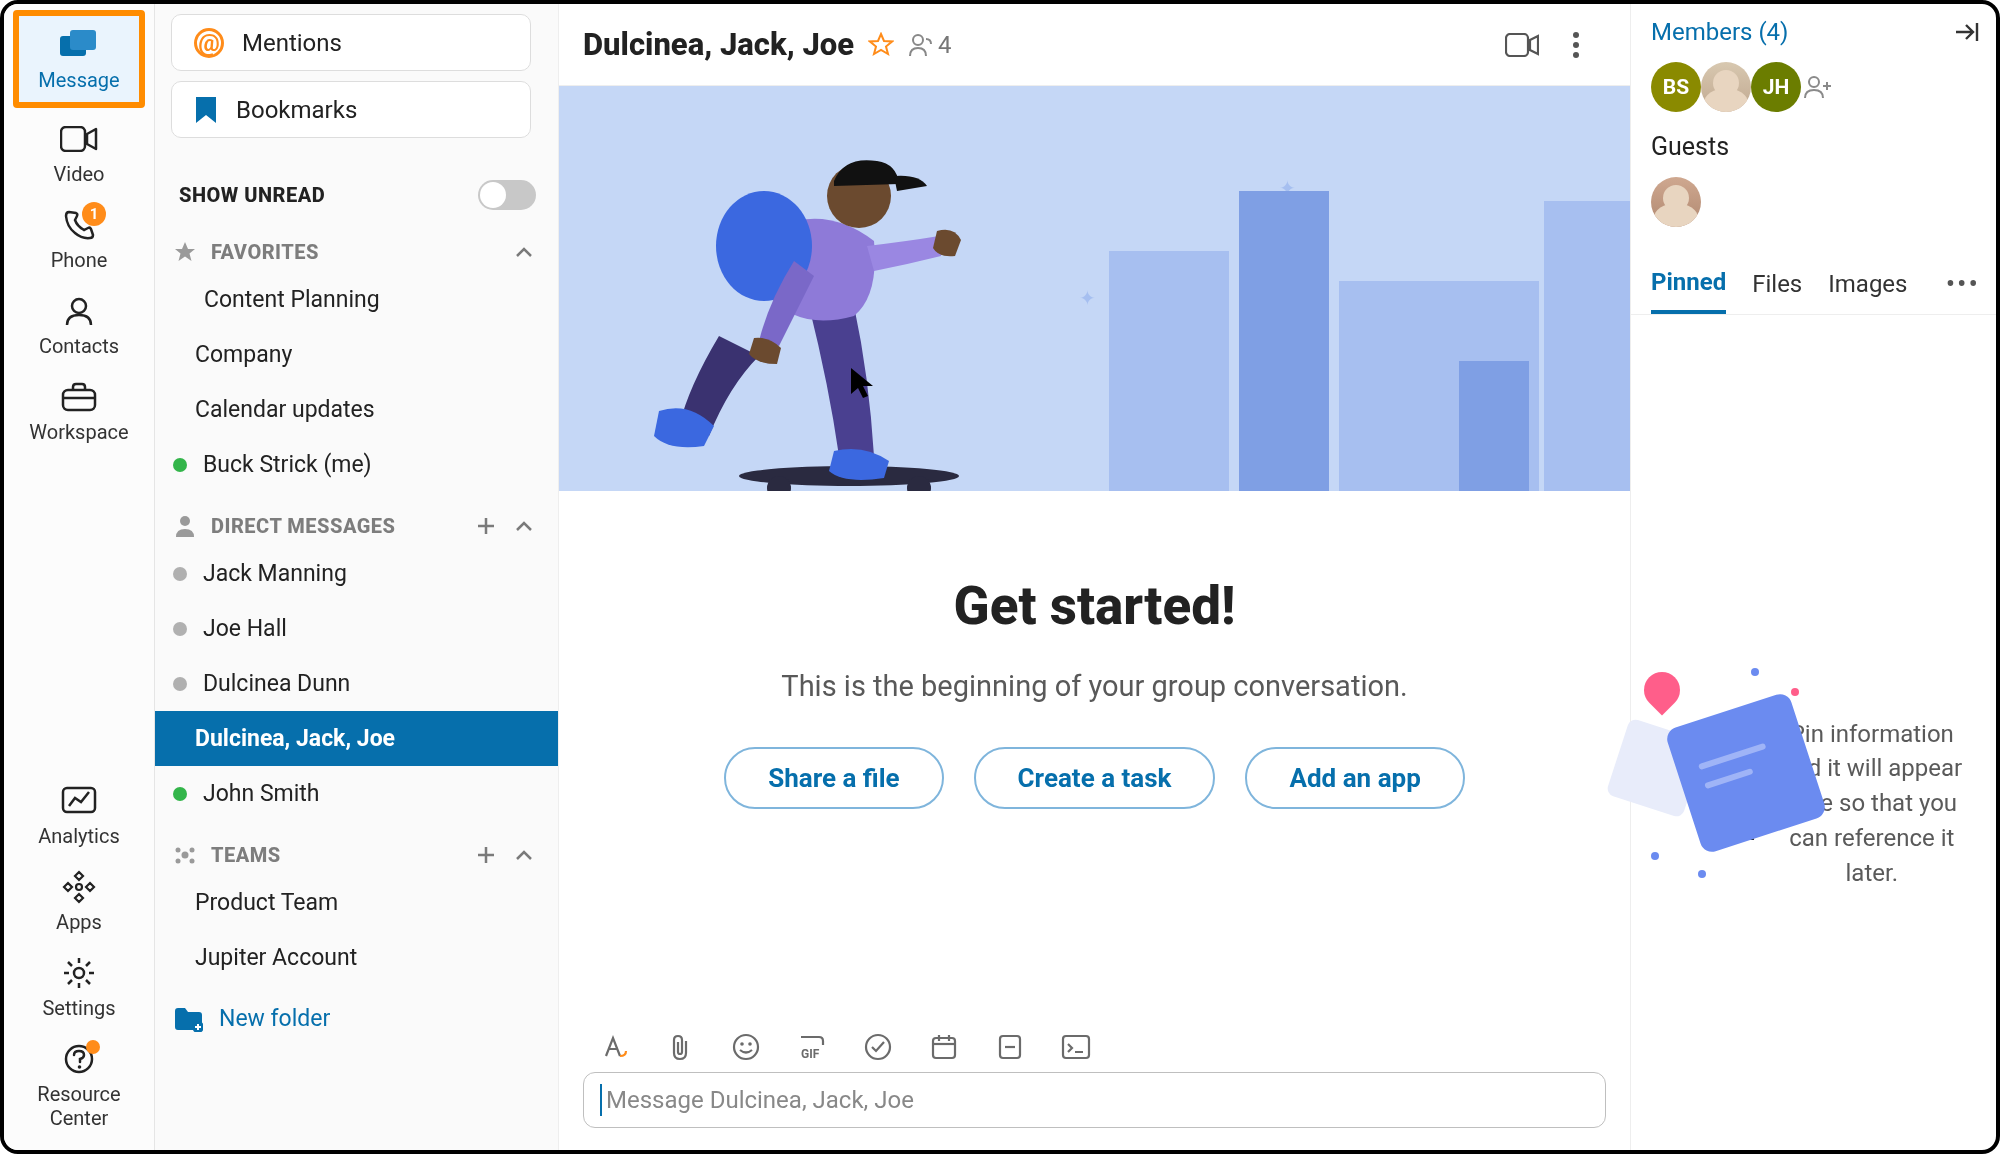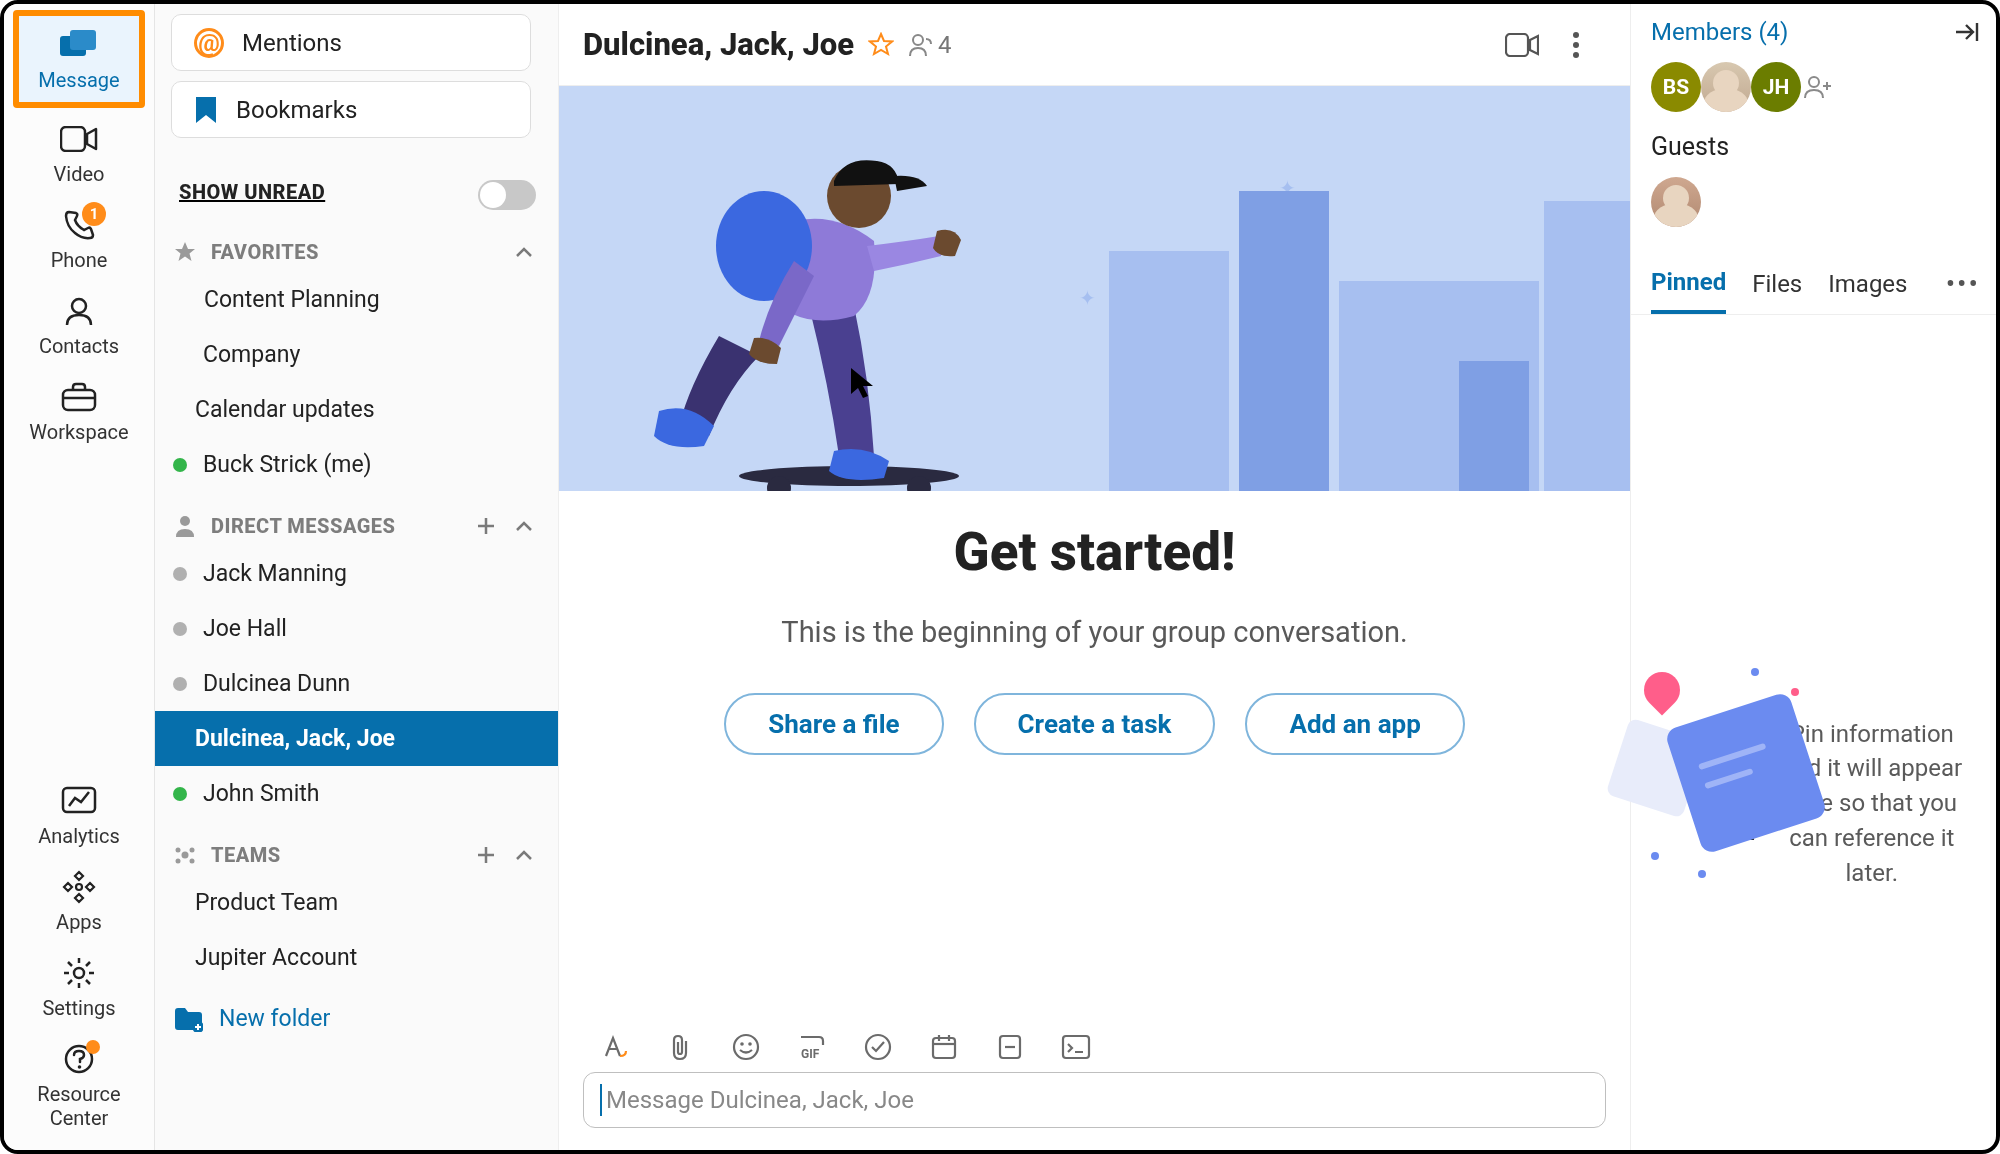--- a/index.html
+++ b/index.html
@@ -12,21 +12,21 @@
 .rail-item.active { background:#eaf4fd; border:6px solid #ff8c00; border-radius:4px; color:#066fac; margin:2px; width:132px; }
 .rail-item .ic { width:40px; height:34px; display:flex; align-items:center; justify-content:center; margin-bottom:6px; }
 .rail-item .badge { position:absolute; top:6px; right:38px; background:#ff8c1a; color:#fff; font-size:15px; font-weight:700; width:24px; height:24px; border-radius:50%; display:flex; align-items:center; justify-content:center; }
 .rail-item .dot { position:absolute; top:10px; right:44px; width:14px; height:14px; background:#ff8c1a; border-radius:50%; }
 .rail-spacer { flex:1; }
 
 
 .list { width:404px; background:#fafafa; border-right:1px solid #eee; display:flex; flex-direction:column; padding:10px 16px 0 16px; overflow:hidden; }
 .pill { width:360px; height:57px; background:#fff; border:1px solid #ddd; border-radius:10px; display:flex; align-items:center; gap:18px; padding:0 22px; font-size:24px; color:#222; margin-bottom:10px; cursor:pointer; }
 .pill.mentions .at { width:30px; height:30px; border:3.5px solid #ff8c1a; border-radius:50%; position:relative; display:flex; align-items:center; justify-content:center; color:#ff8c1a; font-size:24px; font-weight:700; }
-.show-unread { display:flex; justify-content:space-between; padding:8px 6px 8px 8px; margin-top:24px;text-decoration:underline; }
+.show-unread { display:flex; align-items:center; justify-content:space-between; padding:8px 6px 8px 8px; margin-top:24px; }
 .show-unread span { font-size:20px; font-weight:800; color:#222; letter-spacing:.5px; }
 .toggle { width:58px; height:30px; background:#c8c8c8; border-radius:30px; position:relative; }
 .toggle::after { content:""; position:absolute; width:26px; height:26px; background:#fff; border-radius:50%; top:2px; left:2px; }
 
 .section-head { display:flex; align-items:center; gap:14px; padding:22px 6px 8px 2px; color:#7d7d7d; }
 .section-head .t { font-size:20px; font-weight:800; letter-spacing:.5px; flex:1; }
 .section-head .ic { width:24px; height:24px; display:flex; align-items:center; justify-content:center; }
 
 .li { height:55px; display:flex; align-items:center; gap:16px; padding:0 8px 0 18px; margin:0 -16px; font-size:23px; color:#222; position:relative; cursor:pointer; }
 .li .stat { width:14px; height:14px; border-radius:50%; background:#b0b0b0; flex-shrink:0; }
@@ -49,21 +49,21 @@
 .star8 { position:absolute; font-size:20px; color:#a6bff0; }
 .bldg { position:absolute; bottom:0; background:#a7bff0; }
 .bldg.dark { background:#7f9fe4; }
 
 
 .skater { position:absolute; left:70px; top:20px; width:420px; height:400px; }
 .skater svg { width:420px; height:400px; }
 
 .cursor { position:absolute; left:290px; top:280px; font-size:30px; color:#000; }
 
-.welcome { flex:1; padding:30px 40px 0; }
+.welcome { flex:1; padding:84px 40px 0; }
 .welcome h1 { font-size:53px; font-weight:800; text-align:center; color:#222; }
 .welcome p { font-size:29px; color:#595959; text-align:center; margin-top:32px; }
 .actions { display:flex; justify-content:center; gap:30px; margin-top:44px; }
 .obtn { height:62px; padding:0 42px; font-size:26px; font-weight:700; color:#066fac; background:#fff; border:2px solid #7fb5dc; border-radius:50px; display:flex; align-items:center; cursor:pointer; }
 
 .composer { padding:10px 24px 22px; }
 .tools { display:flex; gap:36px; padding:8px 16px 10px; color:#6b6b6b; }
 .tools .t { width:30px; height:30px; display:flex; align-items:center; justify-content:center; cursor:pointer; }
 .msgbox { height:56px; border:1.5px solid #bfbfbf; border-radius:12px; display:flex; align-items:center; padding:0 16px; }
 .msgbox .caret { width:2px; height:32px; background:#066fac; margin-right:4px; }
@@ -230,21 +230,21 @@
       <span class="ic">
         <svg width="18" height="12" viewBox="0 0 18 12">
             <path d="M2 10 L9 3 L16 10" fill="none" stroke="#7a7a7a" stroke-width="2.5"></path>
           </svg>
       </span>
     </div>
     <div class="li">
         <span class="nm" style="margin-left:31px">Content Planning</span>
       </div>
     <div class="li">
-        <span class="nm" style="margin-left:30px">Company</span>
+        <span class="nm" style="margin-left:22px">Company</span>
       </div>
     <div class="li">
         <span class="nm" style="margin-left:22px">Calendar updates</span>
       </div>
     <div class="li">
         <span class="stat online"></span>
         <span class="nm">Buck Strick (me)</span>
       </div>
 
     <div class="section-head">

